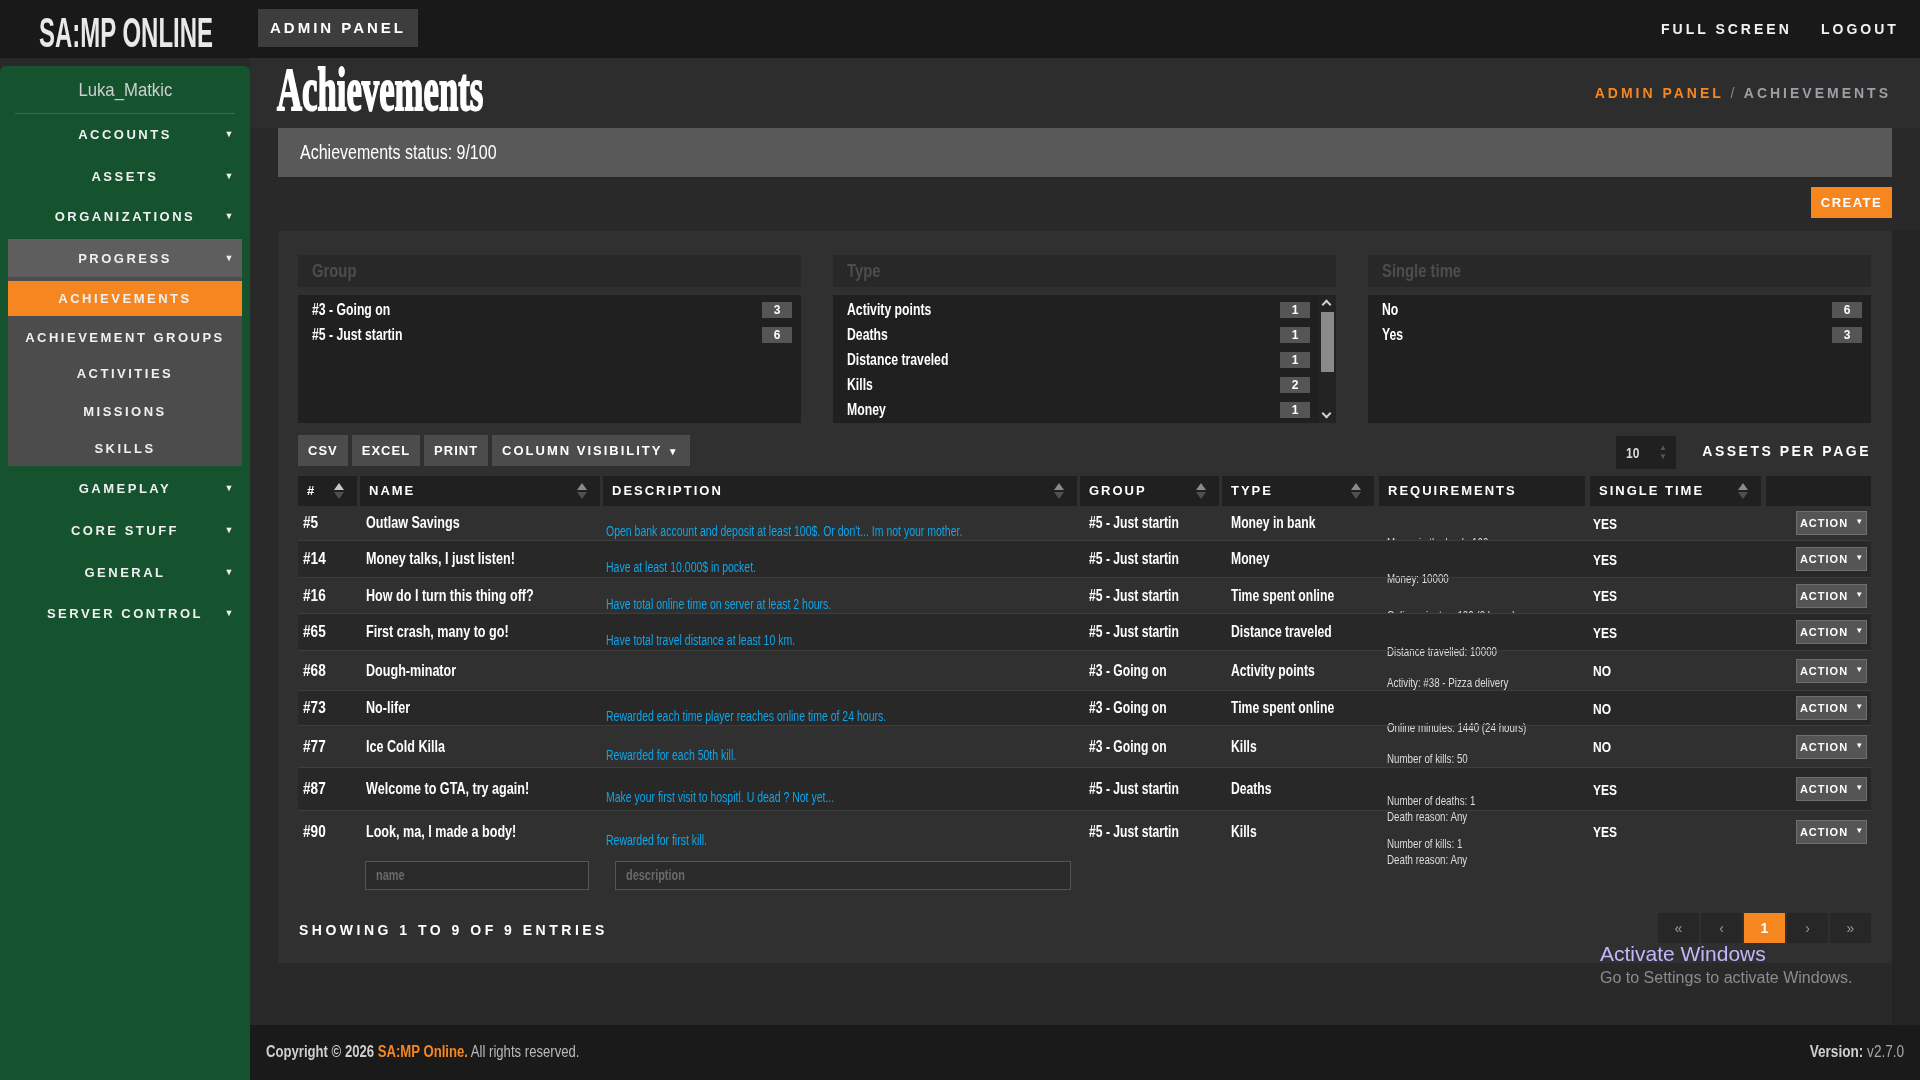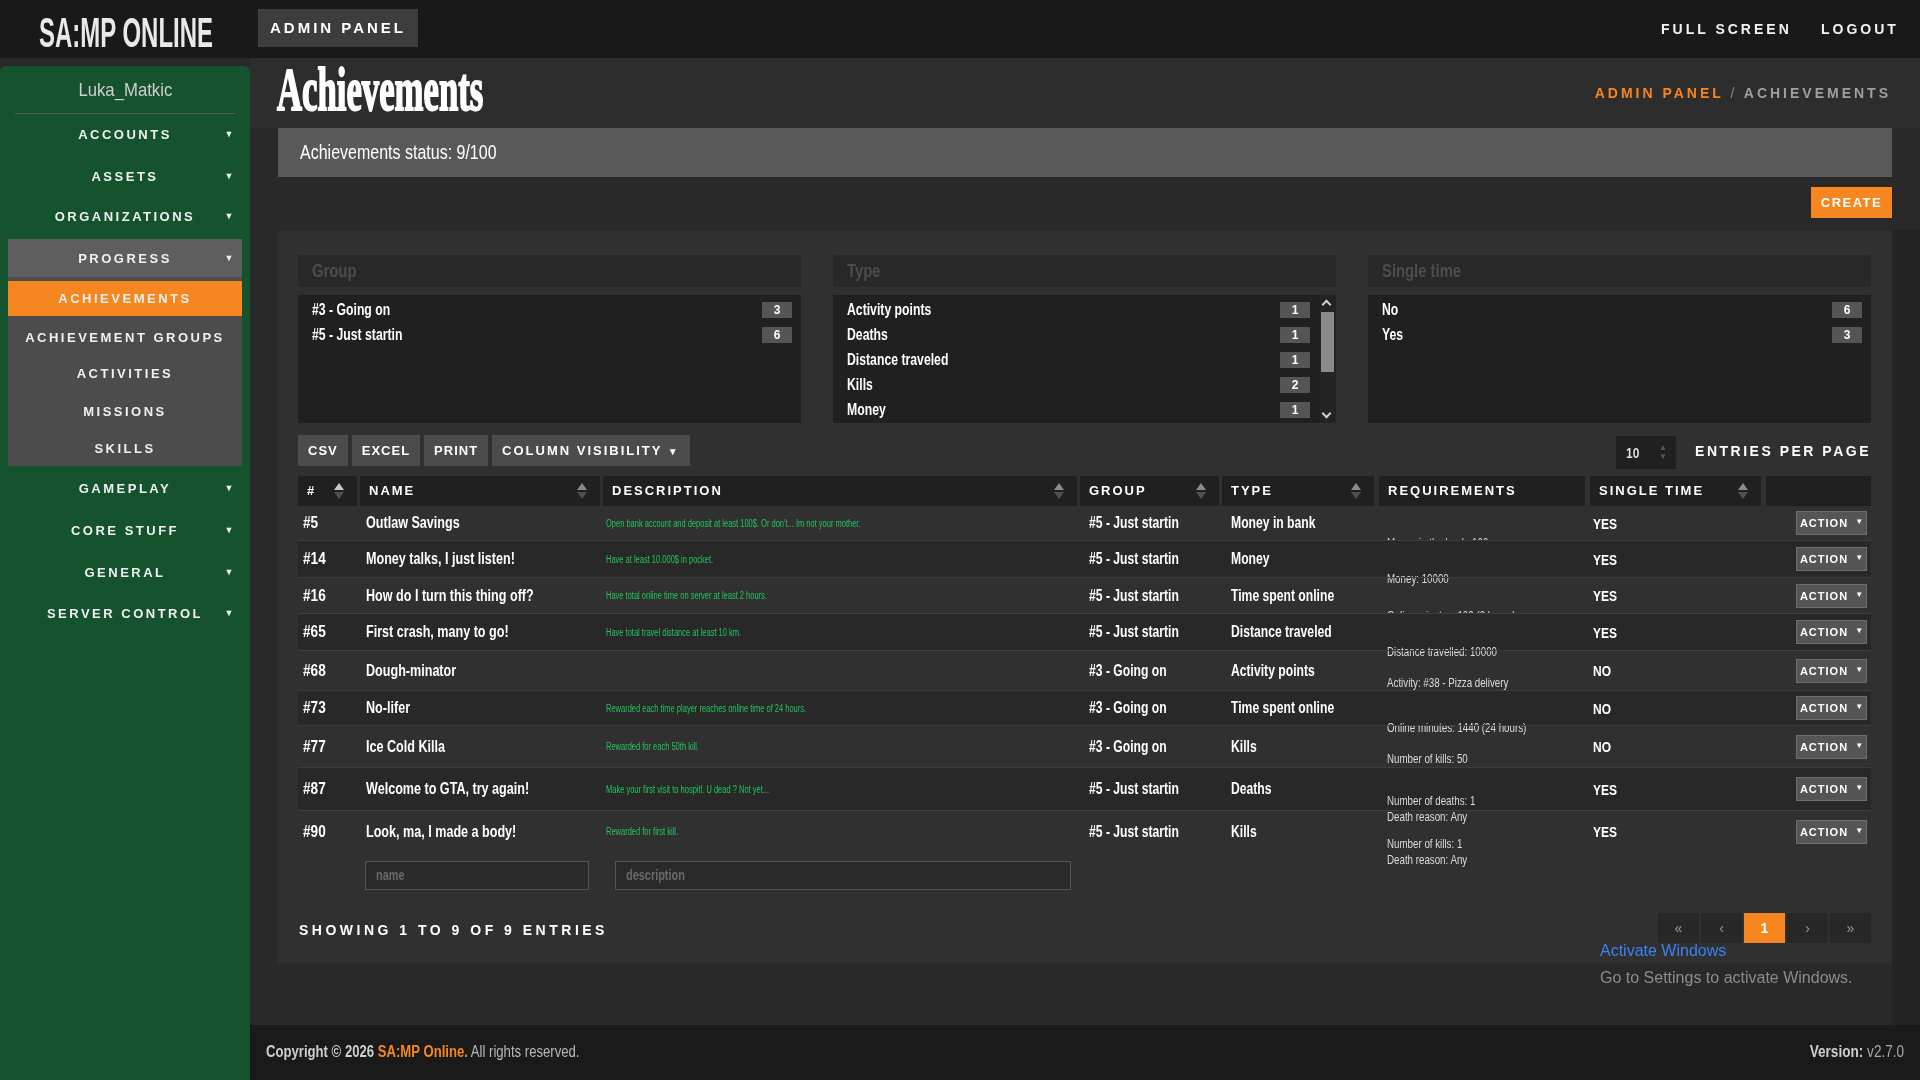--- a/index.html
+++ b/index.html
@@ -44,36 +44,36 @@
 .sort .up { top:3px; border-bottom:7px solid #8a8a8a; }
 .sort .dn { bottom:3px; border-top:7px solid #4f4f4f; }
 .sort .act { border-bottom-color:#c8c8c8; }
 .trow { position:relative; border-top:1px solid #3d3d3d; }
 .trow:first-child { border-top:none; }
 .trow.odd { background:transparent; }
 .trow.even { background:#282828; }
 .td { position:absolute; top:0; height:100%; display:flex; align-items:center; }
 .c-num { left:5px; color:#fff; font-weight:bold; font-size:17px; }
 .c-name { left:68px; color:#fff; font-weight:bold; font-size:17px; }
-.c-desc { left:308px; color:#22c55e; font-size:10px; }
+.c-desc { left:308px; color:#0ea5e9; font-size:14px;margin-top:8px; }
 .c-group { left:791px; color:#fff; font-weight:bold; font-size:16px; }
 .c-type { left:933px; color:#fff; font-weight:bold; font-size:16px; }
 .c-req { left:1089px; color:#dcdcdc; font-size:13px; line-height:16px;margin-top:20px; }
 .c-single { left:1295px; color:#fff; font-weight:bold; font-size:15px; }
 .c-act { right:4px; }
 .cnd { display:inline-block; transform:scaleX(0.74); transform-origin:left center; white-space:nowrap; }
 .actbtn { width:71px; height:24px; background:#555; border:1px solid #6e6e6e; color:#fff; font-weight:bold; font-size:11px; letter-spacing:1px; text-align:center; line-height:22px; white-space:nowrap; overflow:hidden; }
 .actbtn span { display:inline-block; margin-left:3px; font-size:8px; transform:translateY(-3px); letter-spacing:0; }
 .filterinputs { position:absolute; left:20px; top:630px; }
 .finput { position:absolute; top:0; height:29px; background:#2a2a2a; border:1px solid #555; color:#6a6a6a; font-weight:bold; font-size:14px; line-height:27px; padding-left:10px; }
 .showing { position:absolute; left:21px; top:691px; color:#fff; font-weight:bold; font-size:14px; letter-spacing:3.5px; }
 .pag { position:absolute; right:21px; top:682px; }
 .pbtn { display:inline-block; width:41px; height:30px; background:#272727; color:#9a9a9a; text-align:center; line-height:30px; font-size:14px; margin-left:2px; vertical-align:top; }
 .pbtn.active { background:#f6861f; color:#fff; font-weight:bold; }
-.activate { position:absolute; left:1350px; top:884px; color:#3b82f6; font-size:16px;text-align:right; }
+.activate { position:absolute; left:1350px; top:884px; color:#c4b5fd; font-size:21px;text-align:right; }
 .activate2 { position:absolute; left:1350px; top:911px; color:#8c8c8c; font-size:16px; }
 .footer { position:absolute; left:250px; top:1025px; width:1670px; height:55px; background:#1a1a1a; }
 .fleft { position:absolute; left:16px; top:18px; font-size:16px; color:#b9b9b9; }
 .fright { position:absolute; right:16px; top:18px; font-size:16px; color:#a9a9a9; }
 </style>
 </head>
 <body>
 <div class="navbar">
   <svg class="logo" viewBox="0 0 175 30">
       <text x="0" y="30" font-family="Liberation Sans" font-weight="bold" font-size="42" fill="#e9e9e9" textLength="174" lengthAdjust="spacingAndGlyphs">SA:MP ONLINE</text>
@@ -151,21 +151,21 @@
           <div class="fbadge" style="right:9px; top:7px;">6</div>
         <div class="fitem" style="top:30px;"><span class="cnd" style="transform:scaleX(0.72);">Yes</span></div>
           <div class="fbadge" style="right:9px; top:32px;">3</div>
       </div>
     </div>
 
     <div class="btnrow">
       <div class="gbtn">CSV</div><div class="gbtn">EXCEL</div><div class="gbtn">PRINT</div><div class="gbtn" style="letter-spacing:2px;">COLUMN VISIBILITY <span style="font-size:10px;">▼</span></div>
     </div>
     <div class="pgsize"><span class="cnd" style="transform:scaleX(0.8);">10</span><span style="position:absolute;right:9px;top:8px;font-size:8px;color:#4d5a66;line-height:1;">▲</span><span style="position:absolute;right:9px;bottom:8px;font-size:8px;color:#4d5a66;line-height:1;">▼</span></div>
-    <div class="eperpage">ENTRIES PER PAGE</div>
+    <div class="eperpage">ASSETS PER PAGE</div>
 
     <div class="tbl">
       <div class="thead">
         <div class="th" style="left:0; width:59px;">#<span class="sort">
               <b class="up act"></b>
               <b class="dn"></b>
             </span></div>
         <div class="th" style="left:62px; width:240px;">NAME<span class="sort">
               <b class="up"></b>
               <b class="dn"></b>

